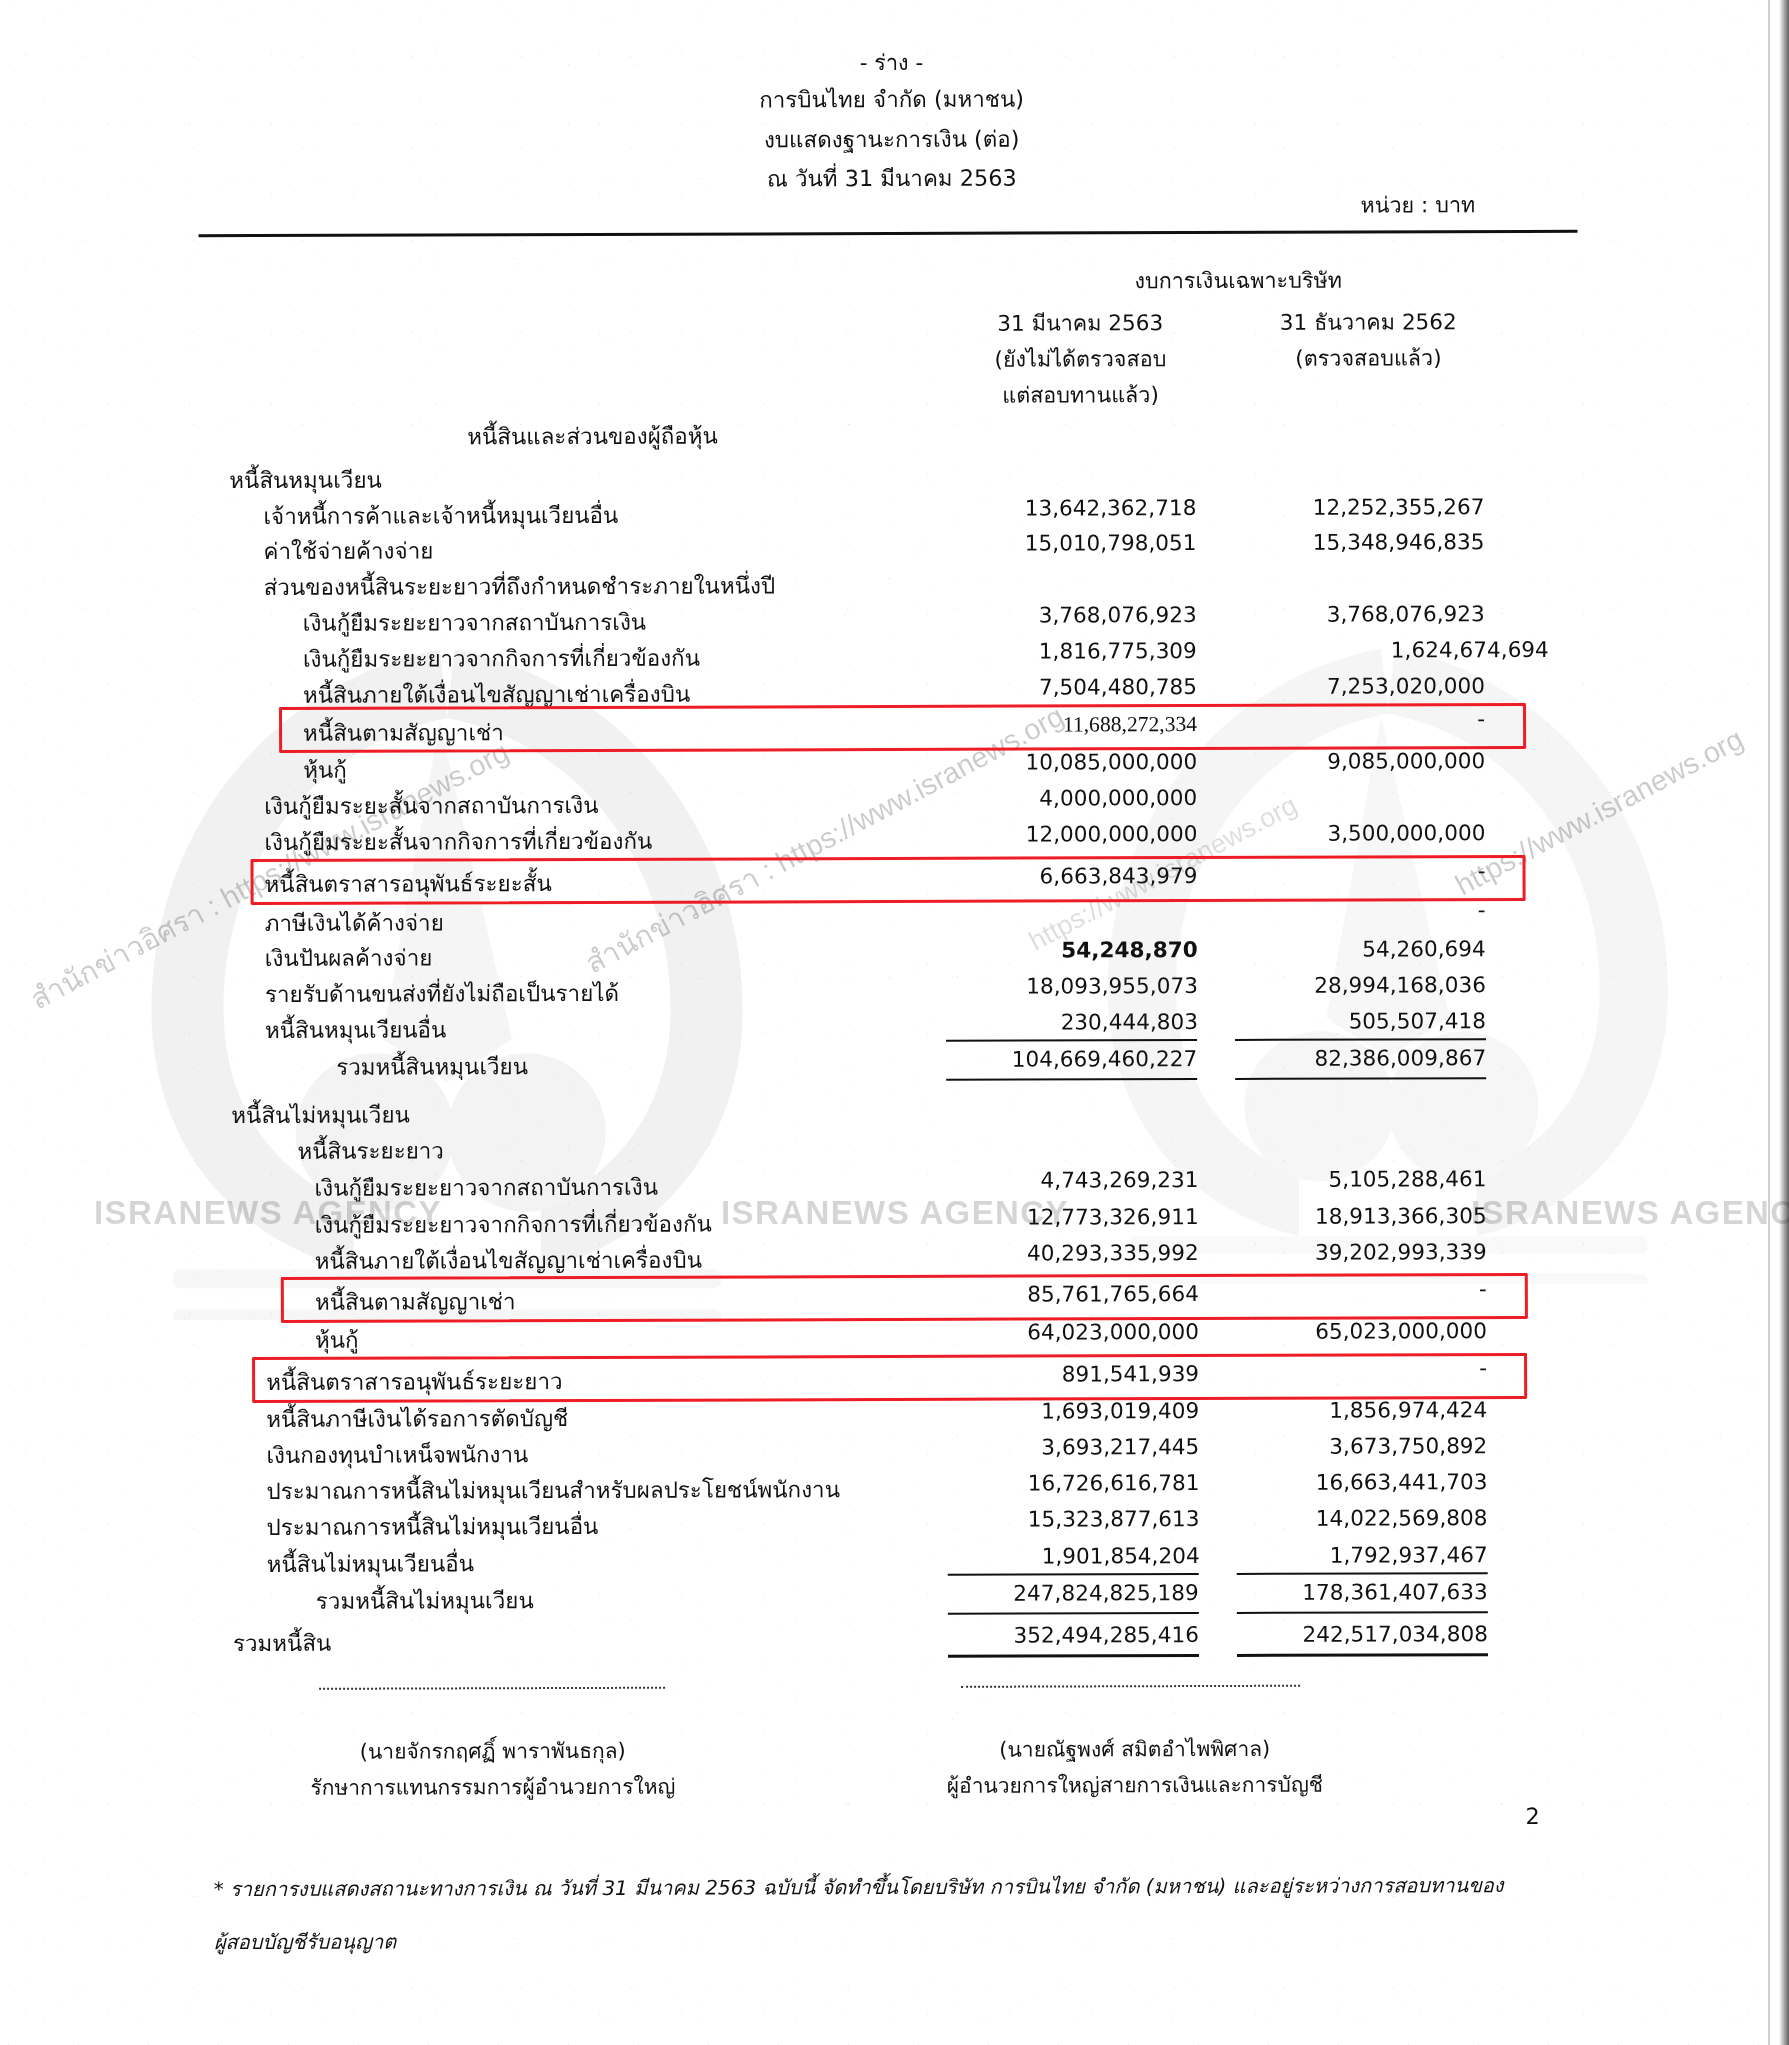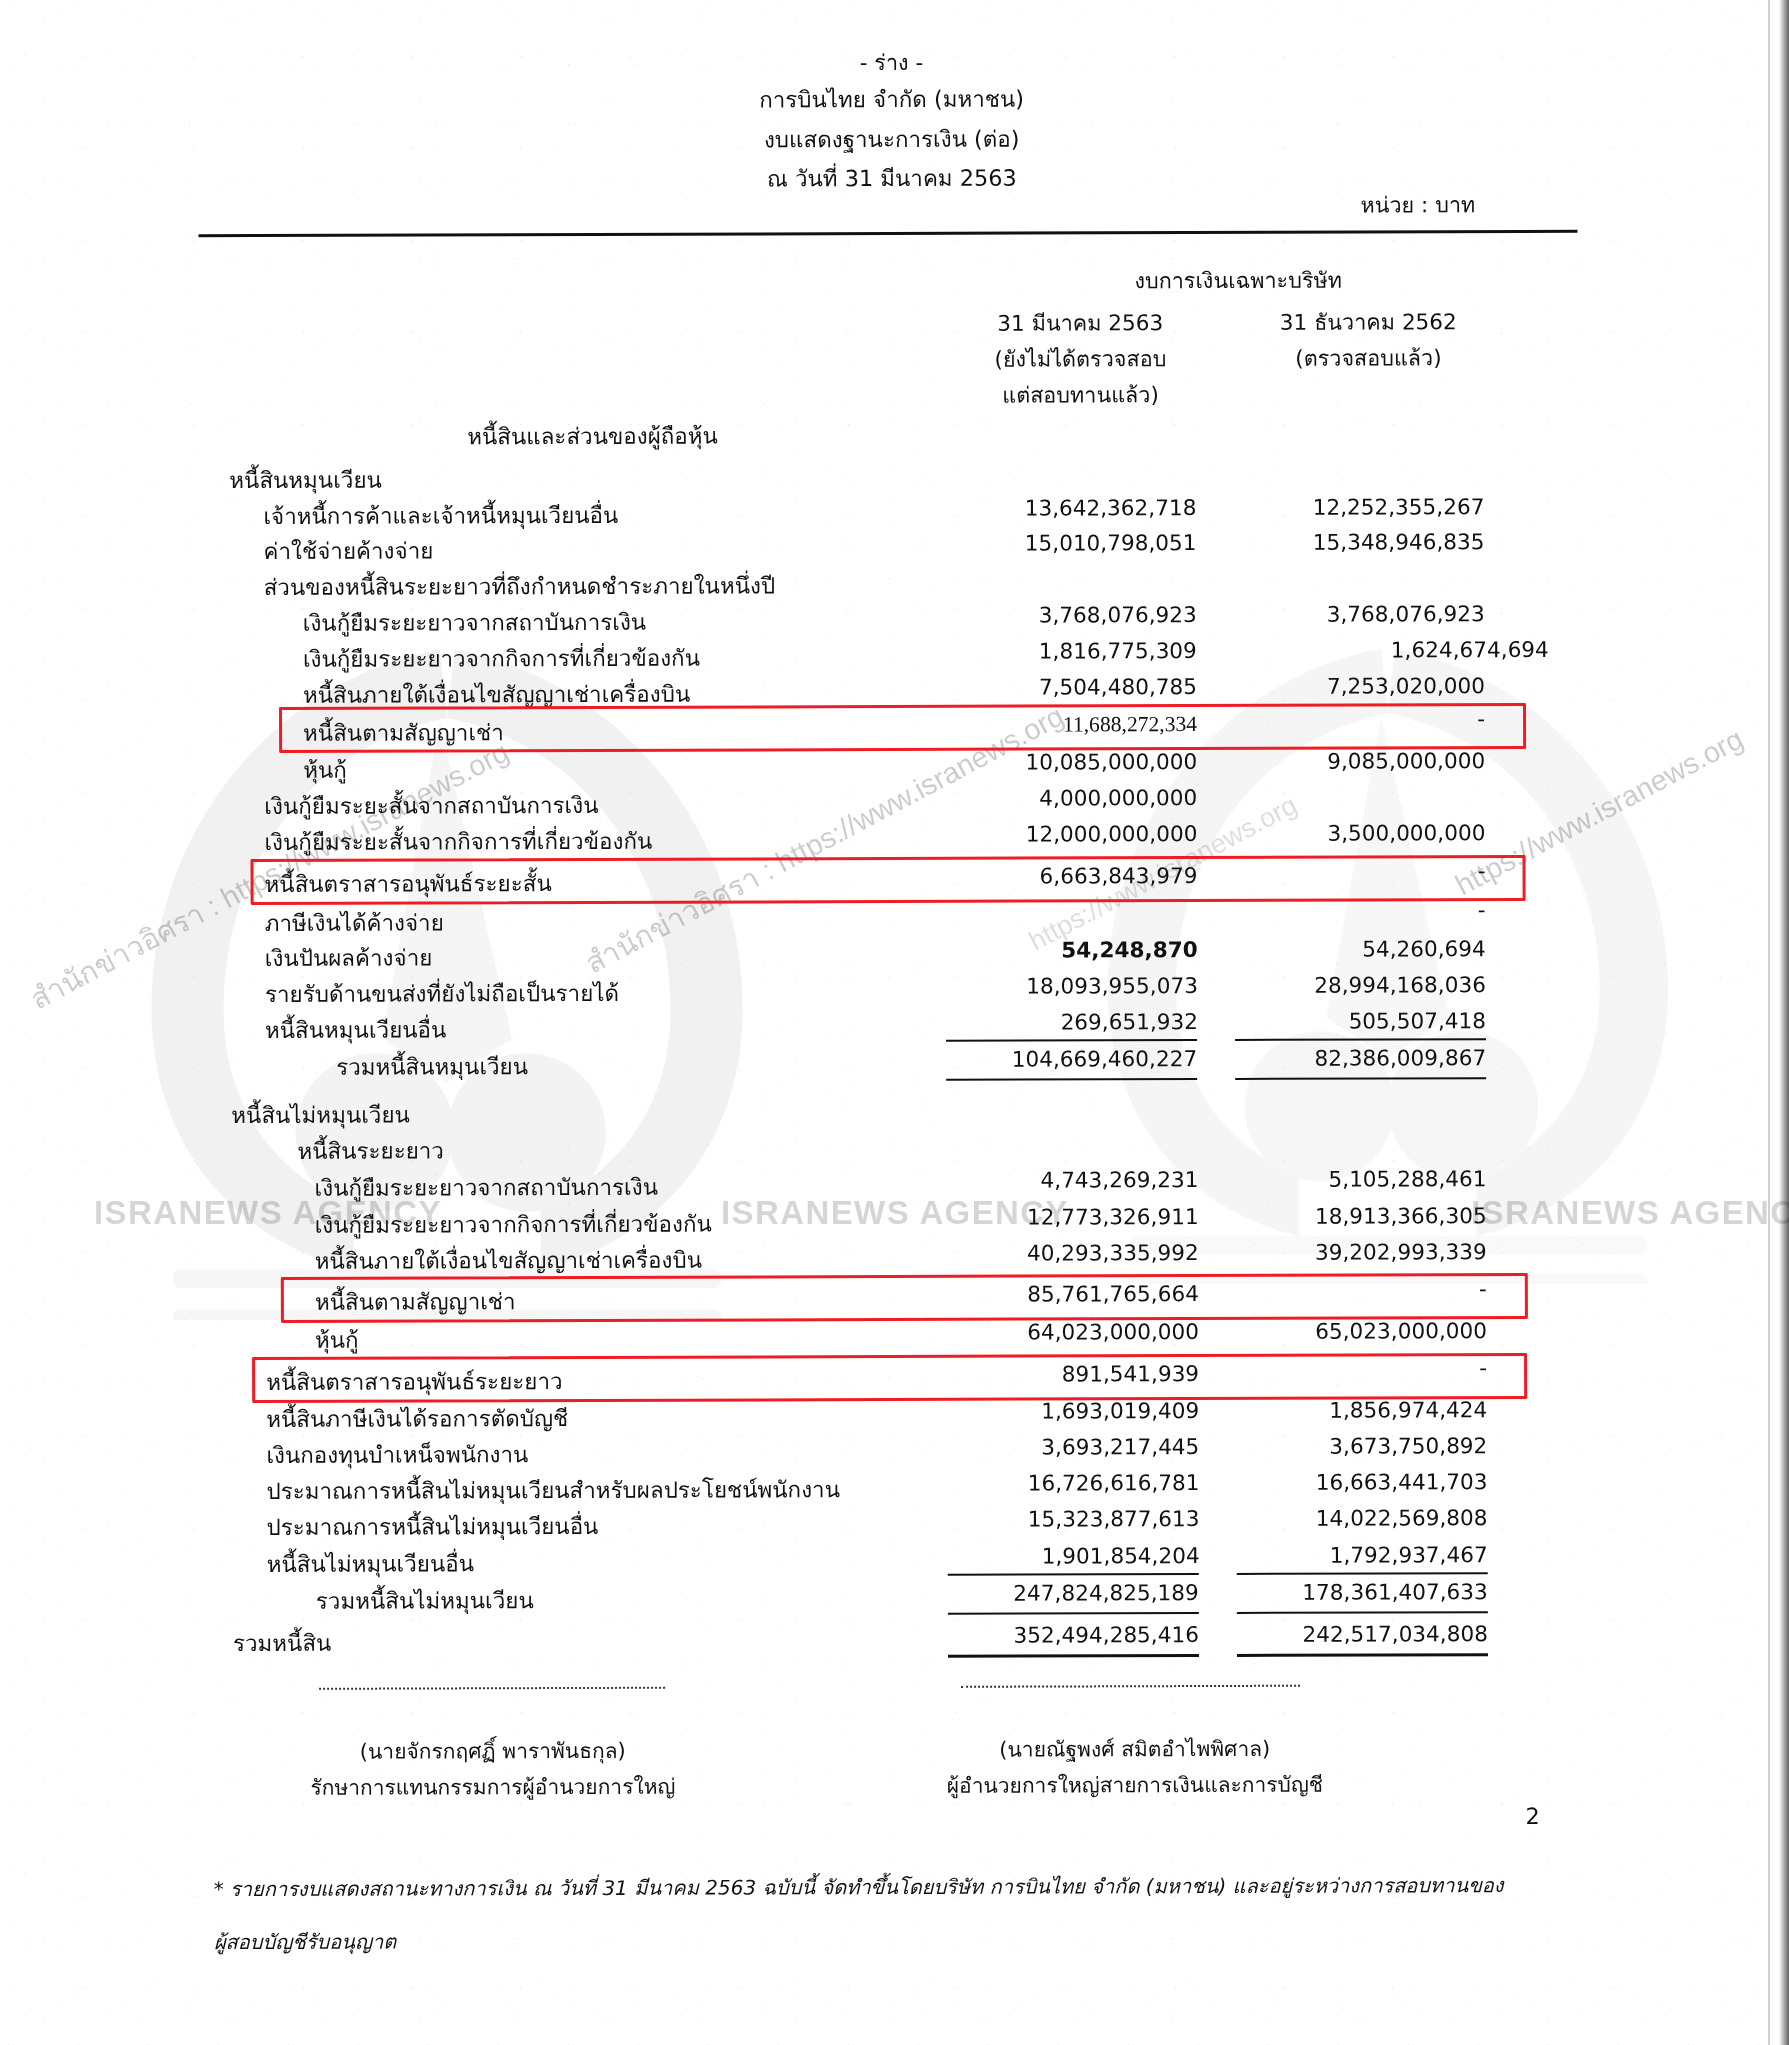--- a/index.html
+++ b/index.html
@@ -203,21 +203,21 @@
 
   <div class="lbl doc-text" style="left:265px;top:938px;">เงินปันผลค้างจ่าย</div>
   <div class="num doc-text" style="left:938px;top:938px;width:260px;font-weight:bold;">54,248,870</div>
   <div class="num doc-text" style="left:1226px;top:938px;width:260px;">54,260,694</div>
 
   <div class="lbl doc-text" style="left:265px;top:974px;">รายรับด้านขนส่งที่ยังไม่ถือเป็นรายได้</div>
   <div class="num doc-text" style="left:938px;top:974px;width:260px;">18,093,955,073</div>
   <div class="num doc-text" style="left:1226px;top:974px;width:260px;">28,994,168,036</div>
 
   <div class="lbl doc-text" style="left:265px;top:1010px;">หนี้สินหมุนเวียนอื่น</div>
-  <div class="num doc-text" style="left:938px;top:1010px;width:260px;">269,651,932</div>
+  <div class="num doc-text" style="left:938px;top:1010px;width:260px;">230,444,803</div>
   <div class="num doc-text" style="left:1226px;top:1010px;width:260px;">505,507,418</div>
 
   <div class="rule" style="left:946px;top:1040px;width:251px;height:2.2px;"></div>
   <div class="rule" style="left:1235px;top:1040px;width:251px;height:2.2px;"></div>
 
   <div class="lbl doc-text" style="left:336px;top:1047px;">รวมหนี้สินหมุนเวียน</div>
   <div class="num doc-text" style="left:930px;top:1047px;width:267px;">104,669,460,227</div>
   <div class="num doc-text" style="left:1219px;top:1047px;width:267px;">82,386,009,867</div>
 
   <div class="rule" style="left:946px;top:1079px;width:251px;height:2.2px;"></div>

